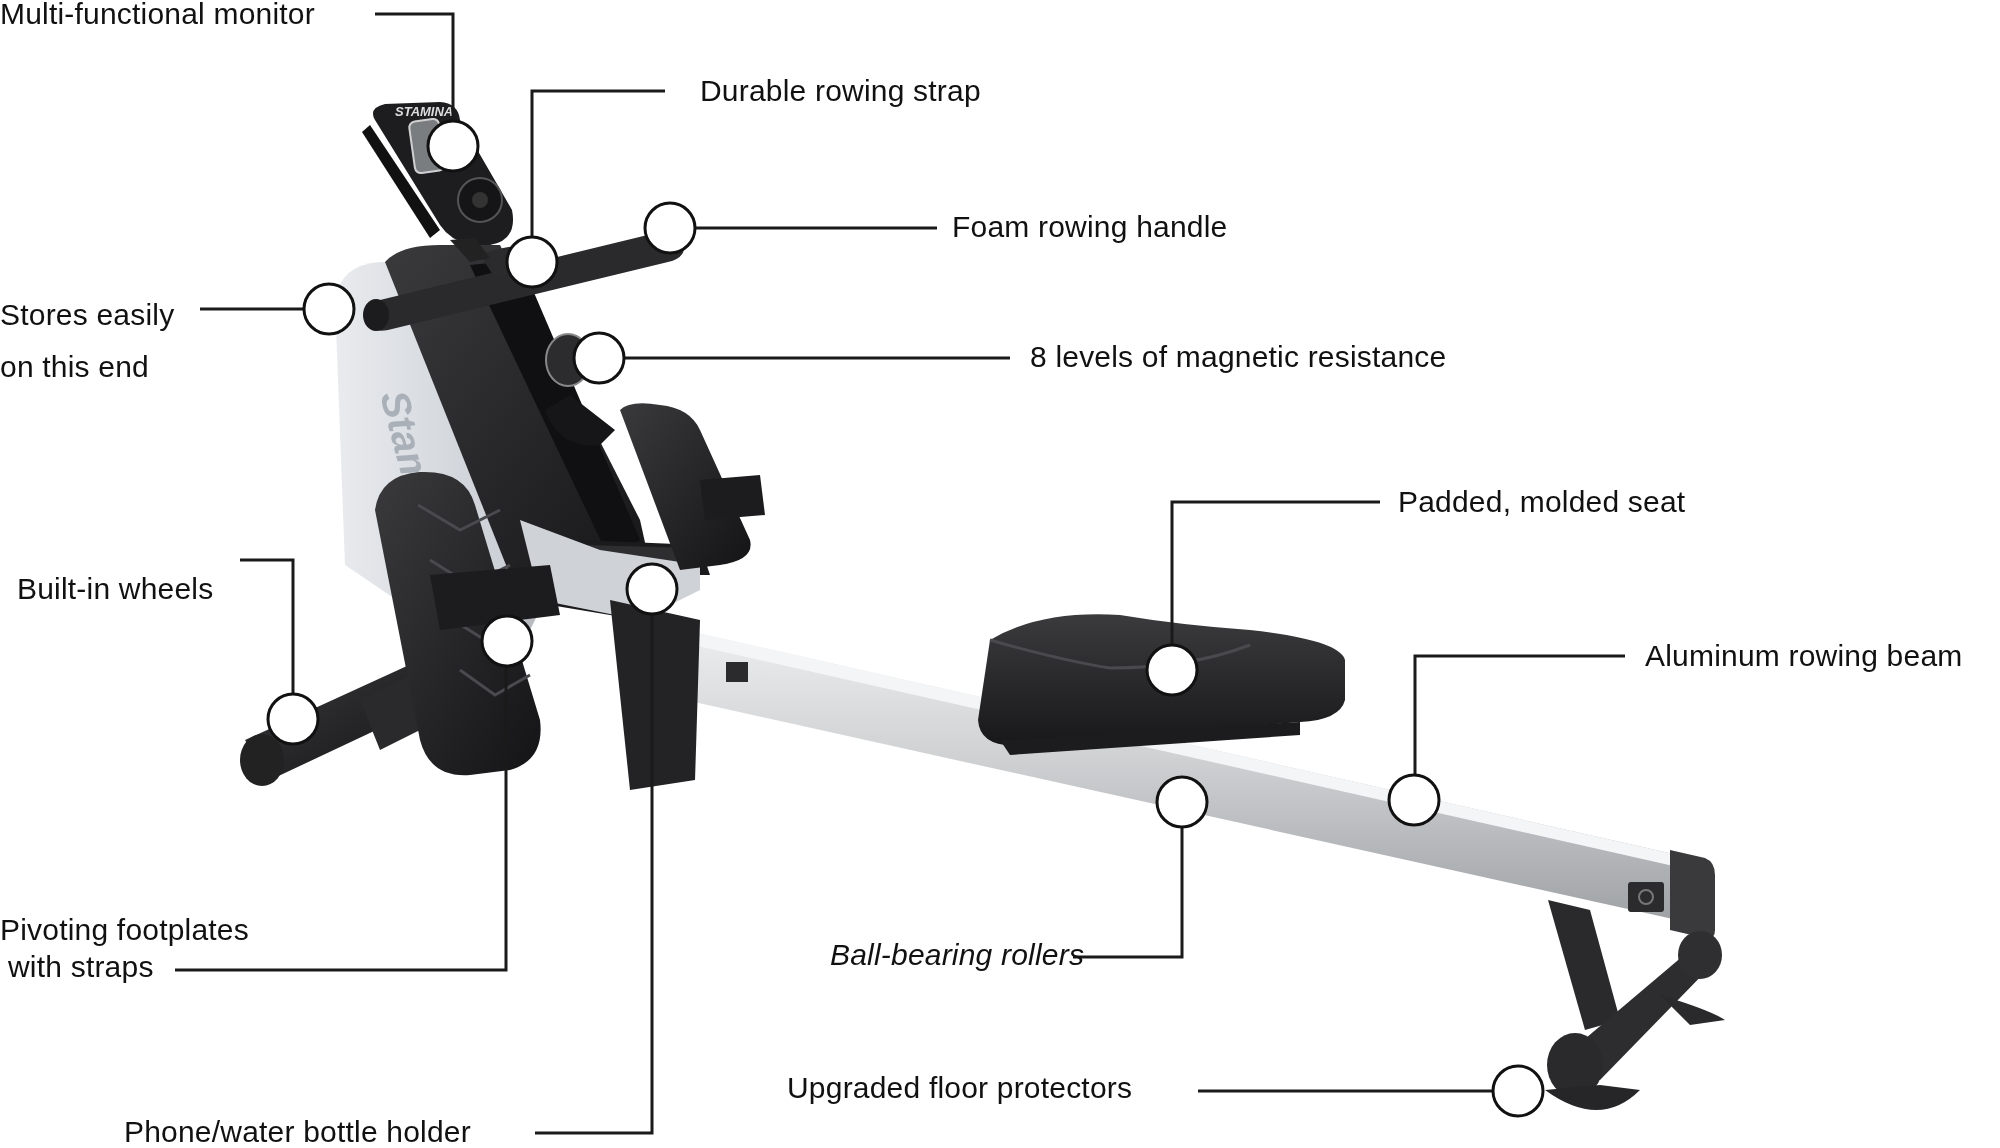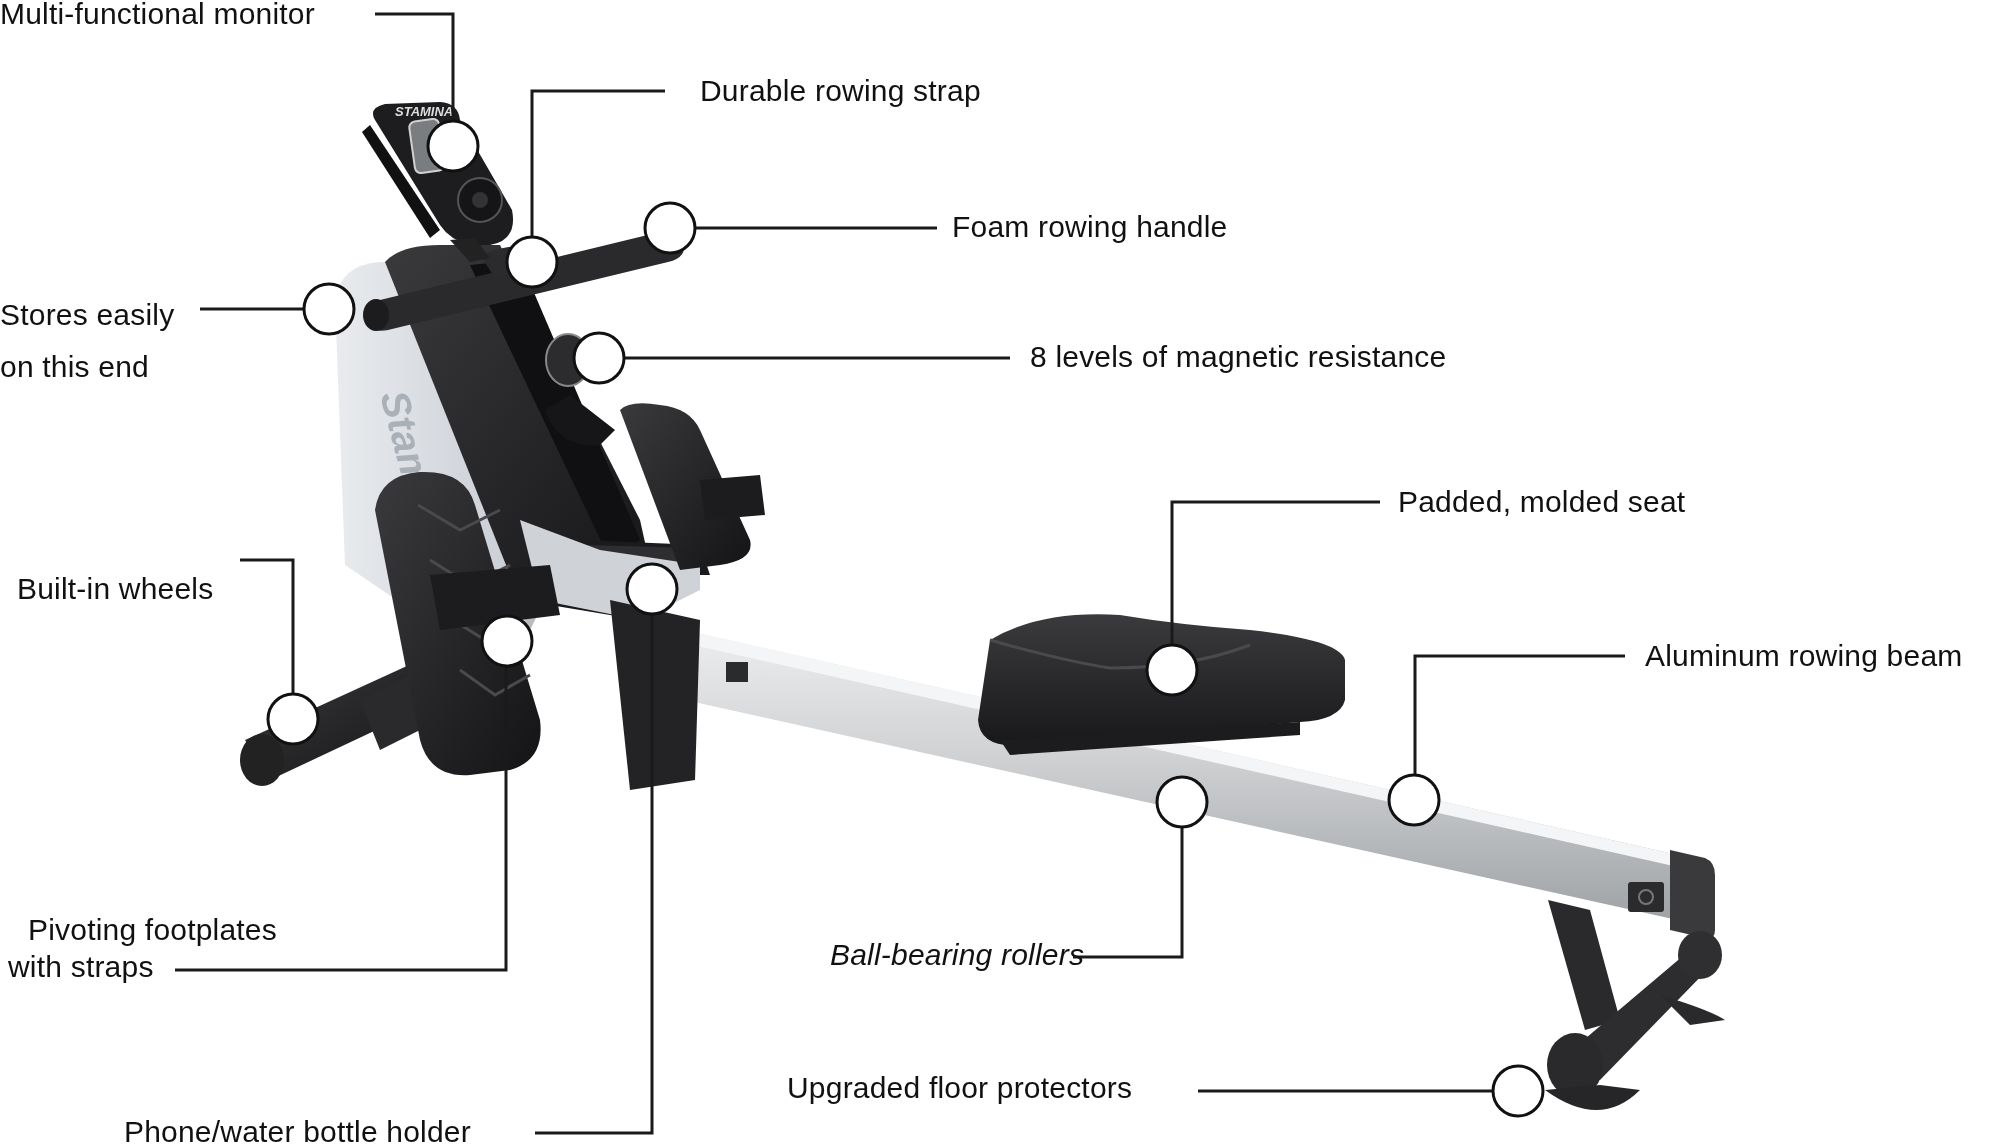--- a/index.html
+++ b/index.html
@@ -139,19 +139,19 @@
 
   <div class="label" style="left:0px; top:-5px;">Multi-functional monitor</div>
   <div class="label" style="left:700px; top:72px;">Durable rowing strap</div>
   <div class="label" style="left:952px; top:208px;">Foam rowing handle</div>
   <div class="label" style="left:0px; top:296px;">Stores easily</div>
   <div class="label" style="left:0px; top:324px;margin-top:24px;">on this end</div>
   <div class="label" style="left:1030px; top:338px;">8 levels of magnetic resistance</div>
   <div class="label" style="left:1398px; top:483px;">Padded, molded seat</div>
   <div class="label" style="left:1645px; top:637px;">Aluminum rowing beam</div>
   <div class="label" style="left:17px; top:538px;margin-top:32px;">Built-in wheels</div>
-  <div class="label" style="left:0px; top:911px;margin-left:28px;">Pivoting footplates</div>
+  <div class="label" style="left:0px; top:911px;">Pivoting footplates</div>
   <div class="label" style="left:0px; top:948px;margin-left:8px;">with straps</div>
   <div class="label" style="left:830px; top:936px;font-style:italic;">Ball-bearing rollers</div>
   <div class="label" style="left:787px; top:1069px;">Upgraded floor protectors</div>
   <div class="label" style="left:124px; top:1113px;">Phone/water bottle holder</div>
 
 </div>
 
 </body></html>

